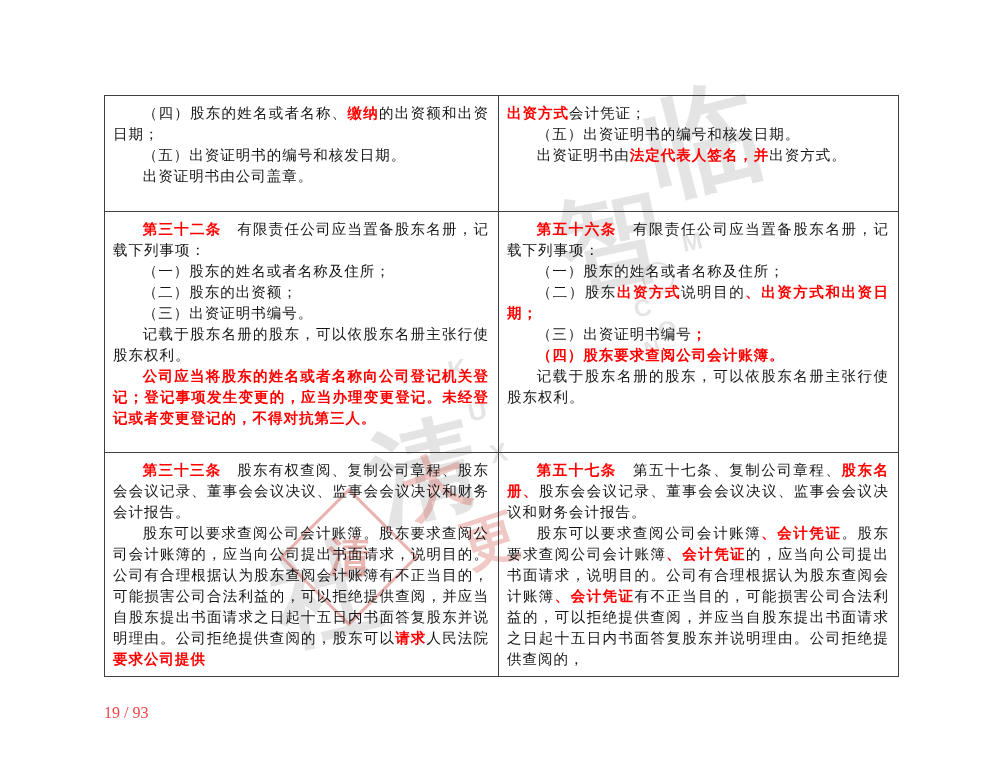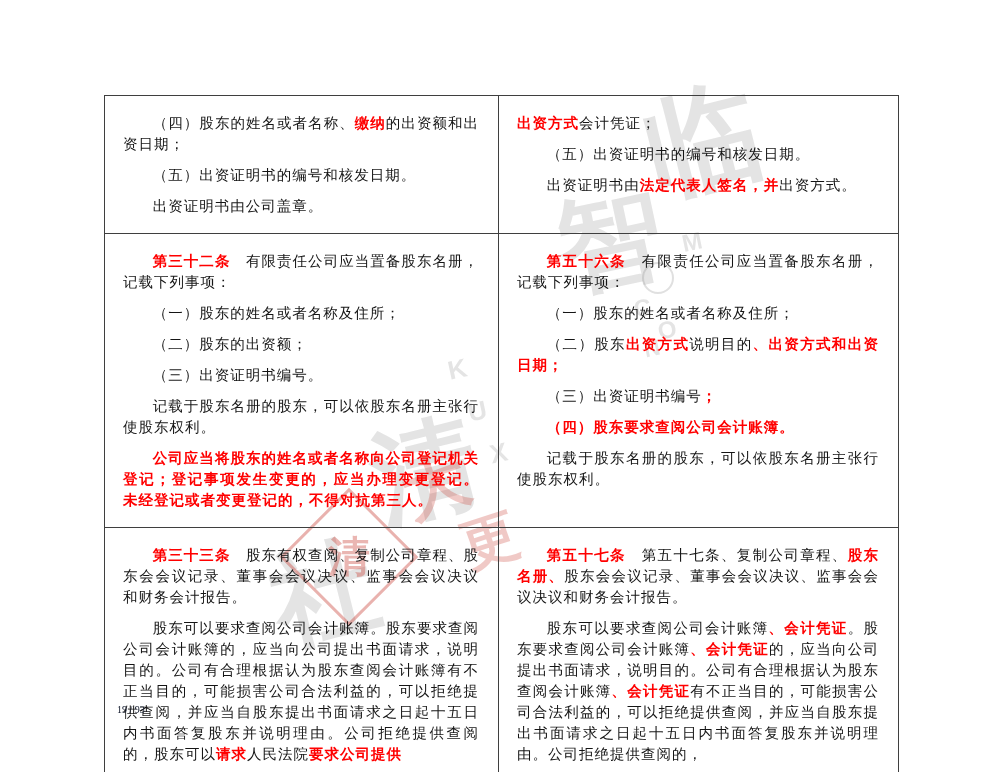--- a/index.html
+++ b/index.html
@@ -59,30 +59,30 @@
     padding:7px 9px 6px 8px;
     font-size:14.5px;
     line-height:21px;
     color:#151515;
     text-align:justify;
     letter-spacing:1px;
   }
   tr.row-1{height:116px;}
   tr.row-2{height:241px;}
   tr.row-3{height:217px;}
-  td p{margin:10px;text-indent:2.05em;}
+  td p{margin:0;text-indent:2.05em;}
   td p.no-indent{text-indent:0;}
   .em{color:var(--em-color,#ff0000);font-weight:bold;}
   
   .footer{
     position:absolute;
-    left:117px;top:704px;
+    left:104px;top:704px;
     font-family:"Liberation Serif","DejaVu Serif",serif;
-    font-size:10px;
-    color:#0f172a;
+    font-size:16px;
+    color:#ef4444;
     z-index:2;
   }
 </style>
 </head>
 <body>
 
 <div class="page">
 
   <div class="watermark">
       <span class="wm-mark wm-gray" style="left: 645px; top: 82px; font-size: 115px; transform: rotate(-14deg);">临</span>

